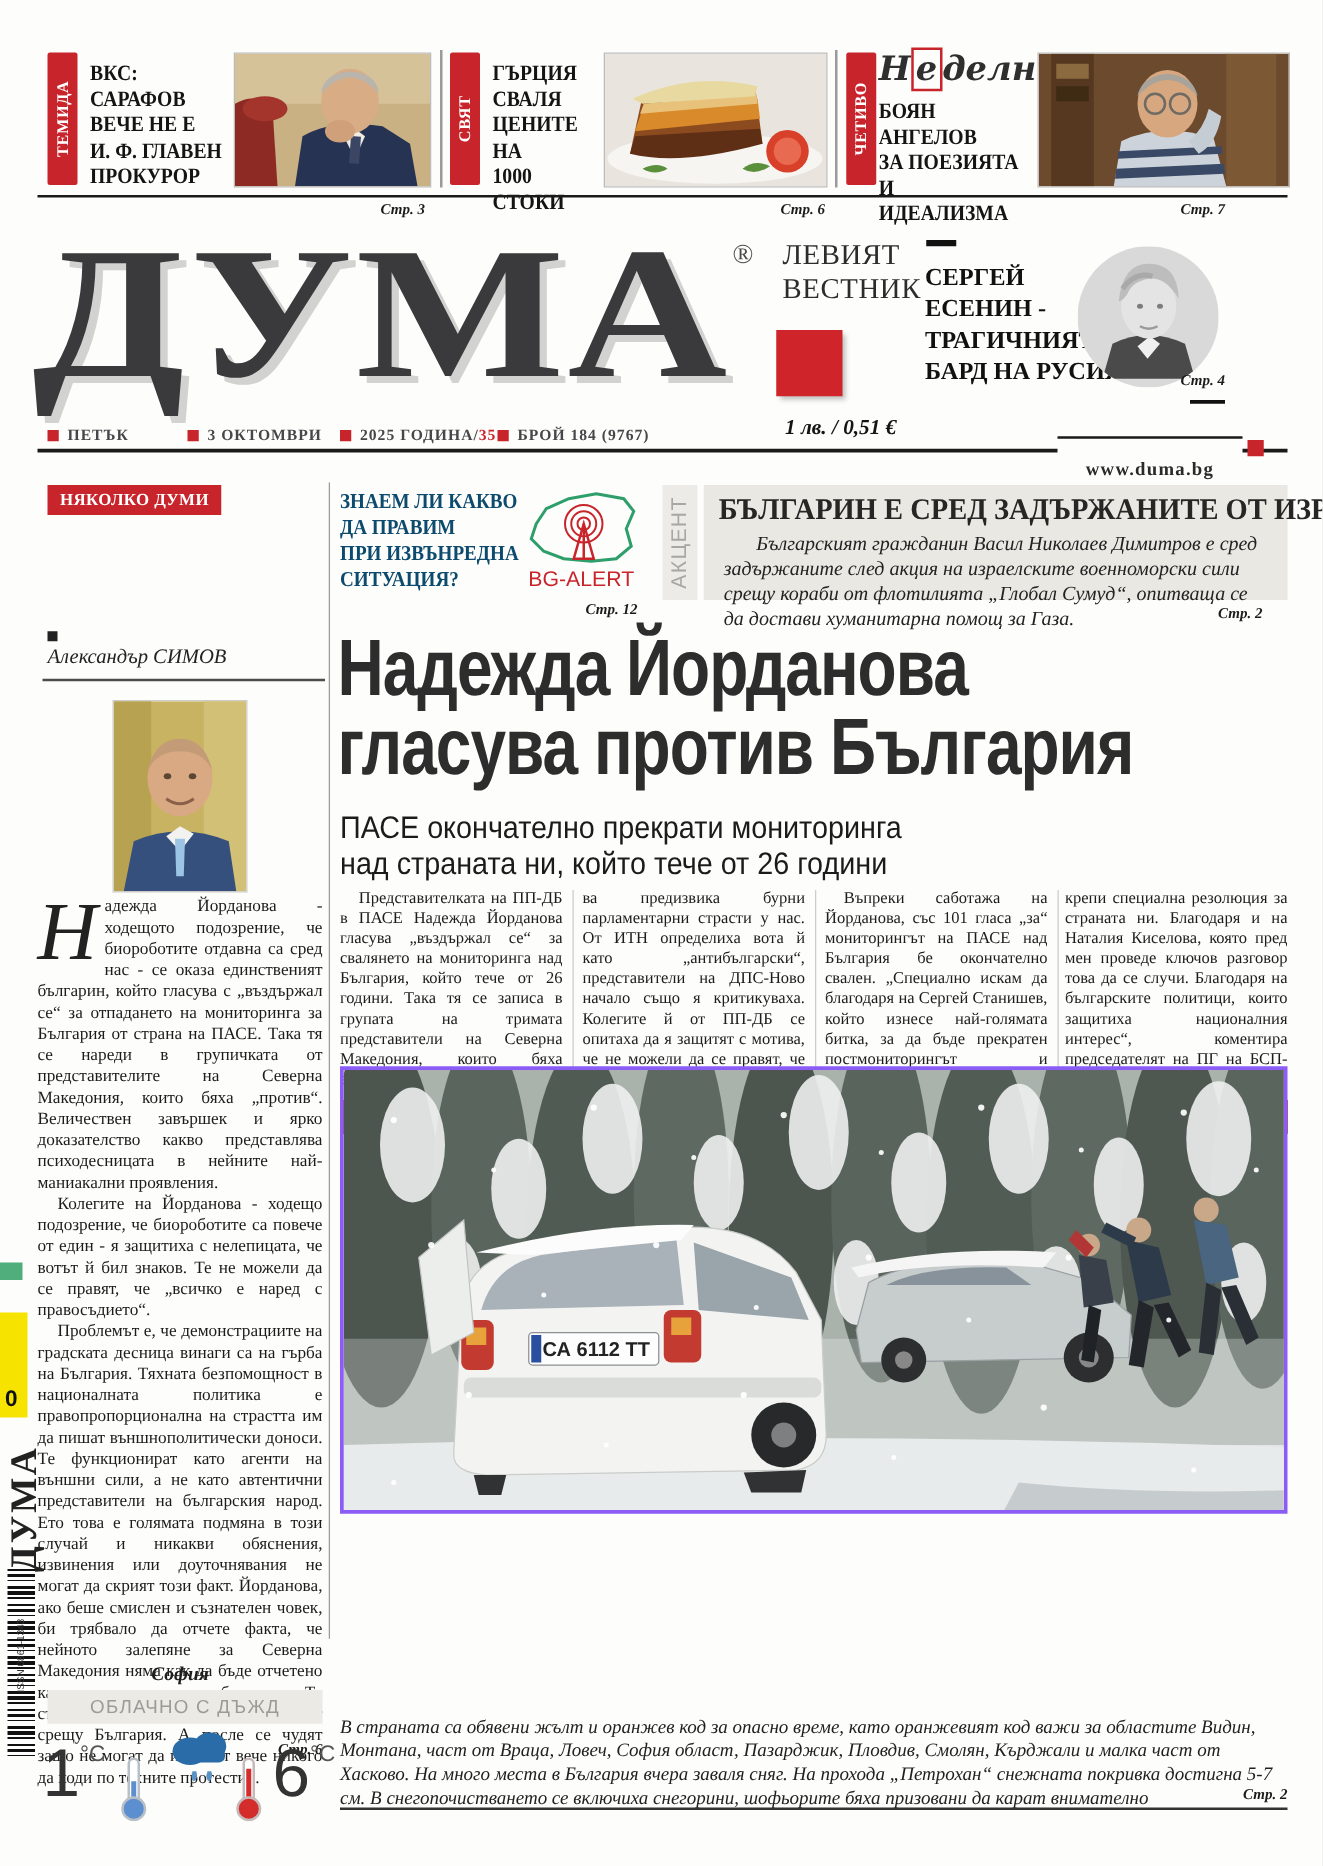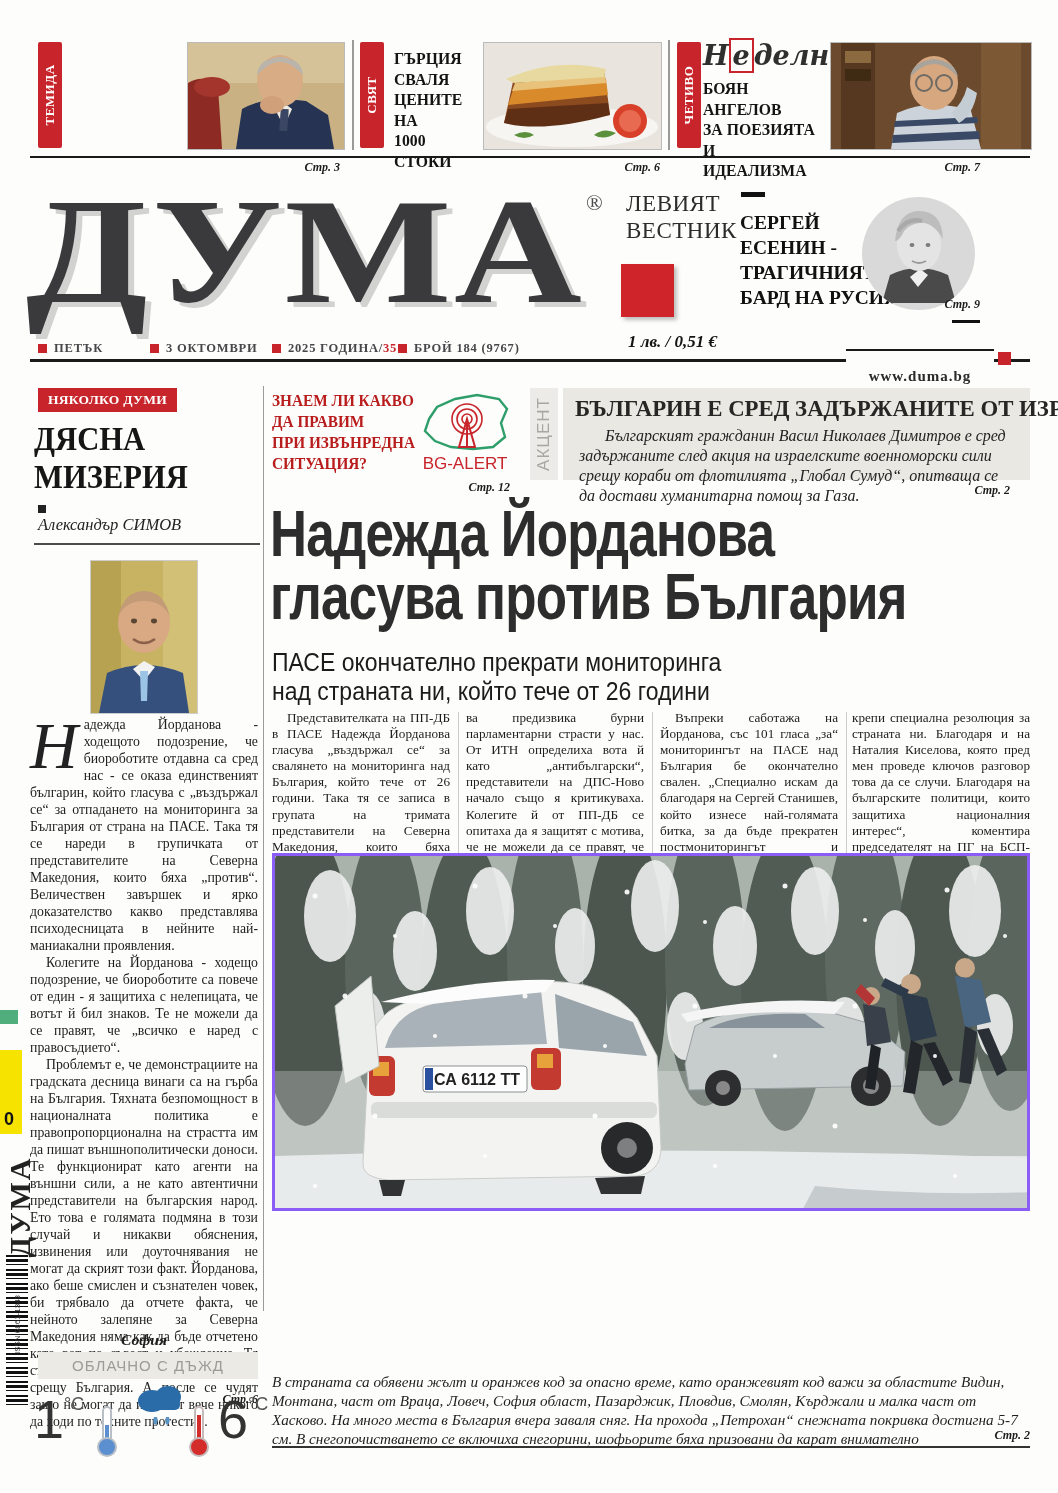--- a/index.html
+++ b/index.html
@@ -68,21 +68,21 @@
   #edge-yellow{left:0;top:1050px;width:22px;height:84px;background:#f6e400;}
   #edge-zero{position:absolute;left:4px;bottom:4px;font-weight:bold;font-size:18px;color:#111;
              font-family:"Liberation Sans",sans-serif;}
   #edge-duma{left:-40px;top:1190px;width:120px;text-align:center;transform:rotate(-90deg);
              font-weight:bold;font-size:30px;letter-spacing:2px;color:#222;}
   #edge-barcode{left:6px;top:1255px;width:22px;height:150px;
       background:repeating-linear-gradient(180deg,#111 0 2px,#fff 2px 4px,#111 4px 7px,#fff 7px 9px,#111 9px 10px,#fff 10px 14px);}
   #edge-issn{left:-28px;top:1320px;width:90px;transform:rotate(-90deg);font-size:8px;color:#333;
              font-family:"Liberation Sans",sans-serif;text-align:center;}
   
-  #alert-title{left:272px;top:390px;font-weight:bold;font-size:17px;line-height:21px;color:#b91c1c;}
+  #alert-title{left:272px;top:390px;font-weight:bold;font-size:17px;line-height:21px;color:#0c4a6e;}
   #alert-logo{left:415px;top:385px;}
   #alert-page{left:450px;top:480px;width:60px;text-align:right;}
   #accent-label{left:530px;top:388px;width:28px;height:92px;background:#ecebe7;}
   #accent-label span{position:absolute;left:50%;top:50%;transform:translate(-50%,-50%) rotate(-90deg);
         color:#a8a7a3;font-size:17px;letter-spacing:1px;font-family:"Liberation Sans",sans-serif;white-space:nowrap;}
   #accent-box{left:563px;top:388px;width:467px;height:92px;background:#e9e8e2;}
   #accent-head{padding:7px 12px 2px 12px;font-weight:bold;font-size:24px;color:#272625;}
   #accent-lede{padding:2px 16px;font-style:italic;font-size:16px;line-height:20px;color:#222;text-indent:26px;}
   #accent-page{left:940px;top:483px;width:70px;text-align:right;}
   
@@ -111,20 +111,26 @@
             font-family:"DejaVu Serif",serif;}
   #nedelnik .boxed{border:2px solid #c8242b;padding:0 2px;color:#2f2f2f;}
 </style>
 </head>
 <body>
 
 <div id="page">
 
   <div class="abs tag" style="left:38px;top:42px;">
     <span>ТЕМИДА</span>
+  </div>
+  <div class="abs tease-title" style="left:72px;top:48px;width:118px;">
+    <span class="cond ws">ВКС: САРАФОВ
+ВЕЧЕ НЕ Е
+И. Ф. ГЛАВЕН
+ПРОКУРОР</span>
   </div>
   <div class="abs tphoto" style="left:187px;top:42px;width:156px;height:106px;">
     <svg width="156" height="106" viewBox="0 0 156 106">
       <rect width="156" height="106" fill="#c9b184"></rect>
       <rect x="0" y="0" width="156" height="40" fill="#d6c298"></rect>
       <path d="M0,106 L0,40 Q18,30 30,44 L34,106 Z" fill="#8d2a24"></path>
       <ellipse cx="24" cy="44" rx="18" ry="10" fill="#a3352c"></ellipse>
       <path d="M48,106 L54,66 Q78,52 118,58 L140,72 L146,106 Z" fill="#263352"></path>
       <path d="M86,64 L96,60 L104,66 L96,84 Z" fill="#f0ece4"></path>
       <rect x="92" y="66" width="8" height="22" fill="#3a4663" transform="rotate(4 96 77)"></rect>
@@ -211,36 +217,34 @@
       <path d="M20,106 L28,78 Q56,64 86,78 L94,106 Z" fill="#4a4a4a"></path>
       <path d="M48,80 L56,90 L66,78 L58,72 Z" fill="#f0f0f0"></path>
       <ellipse cx="57" cy="48" rx="22" ry="26" fill="#e4e4e4"></ellipse>
       <path d="M33,44 Q36,14 57,14 Q80,14 81,42 Q70,24 57,26 Q44,28 40,38 Q36,44 33,44" fill="#bdbdbd"></path>
       <path d="M36,34 Q46,20 60,24" fill="none" stroke="#a9a9a9" stroke-width="4"></path>
       <ellipse cx="50" cy="48" rx="2.4" ry="2" fill="#7c7c7c"></ellipse>
       <ellipse cx="66" cy="48" rx="2.4" ry="2" fill="#7c7c7c"></ellipse>
       <path d="M50,64 q7,4 14,0" stroke="#9a9a9a" stroke-width="2" fill="none"></path>
     </svg>
   </div>
-  <div class="abs pageref" id="promo-page">Стр. 9</div>
+  <div class="abs pageref" id="promo-page">Стр. 4</div>
   <div class="abs" id="promo-underline"></div>
   <div class="abs" id="price">1 лв. / 0,51 €</div>
 
   <div class="abs dt sans" style="left:38px;"><span class="bullet"></span><span>ПЕТЪК</span></div>
   <div class="abs dt sans" style="left:150px;"><span class="bullet"></span><span>3 ОКТОМВРИ</span></div>
   <div class="abs dt sans" style="left:272px;"><span class="bullet"></span><span>2025 ГОДИНА/</span><span class="red">35</span></div>
   <div class="abs dt sans" style="left:398px;"><span class="bullet"></span><span>БРОЙ 184 (9767)</span></div>
   <div class="abs" id="thickrule"></div>
   <div class="abs sans" id="site">www.duma.bg</div>
   <div class="abs" id="site-sq"></div>
 
   <div class="abs" id="coldiv"></div>
   <div class="abs sans" id="rubric">НЯКОЛКО ДУМИ</div>
-  <div class="abs sans" id="op-title"><span class="cond ws">ДЯСНА
-МИЗЕРИЯ</span></div>
   <div class="abs" id="op-bullet"></div>
   <div class="abs" id="op-author">Александър СИМОВ</div>
   <div class="abs" id="op-rule"></div>
   <div class="abs" id="op-photo">
     <svg width="106" height="152" viewBox="0 0 106 152">
       <rect width="106" height="152" fill="#c8b362"></rect>
       <rect x="0" y="0" width="30" height="152" fill="#b7a251"></rect>
       <rect x="72" y="0" width="34" height="152" fill="#d3c077"></rect>
       <path d="M8,152 L16,112 Q53,96 92,112 L98,152 Z" fill="#35507c"></path>
       <path d="M42,108 L53,120 L64,106 L53,100 Z" fill="#f2f2f0"></path>

